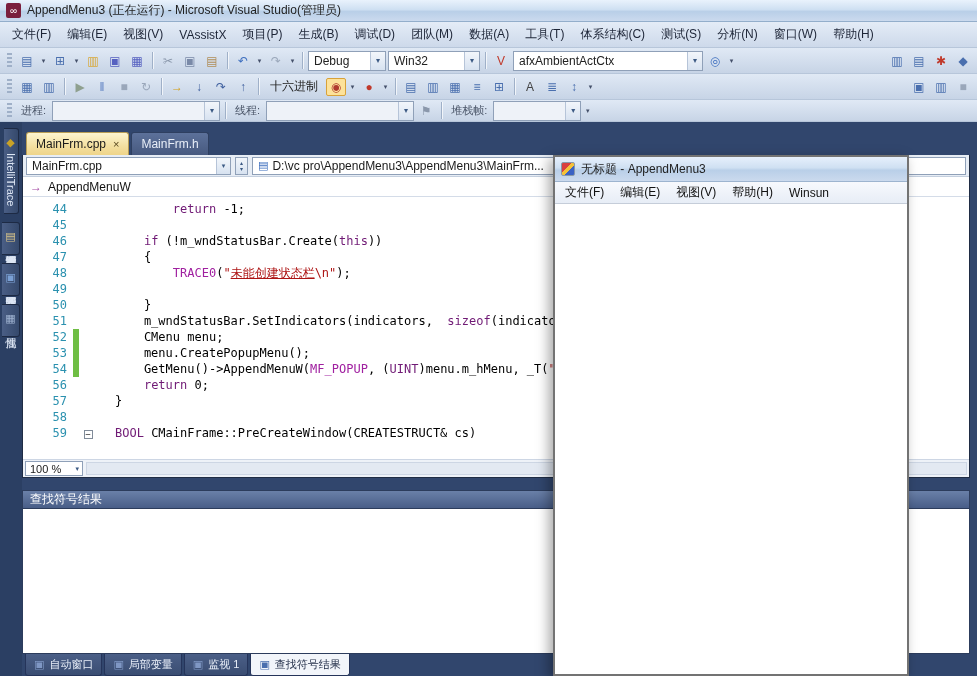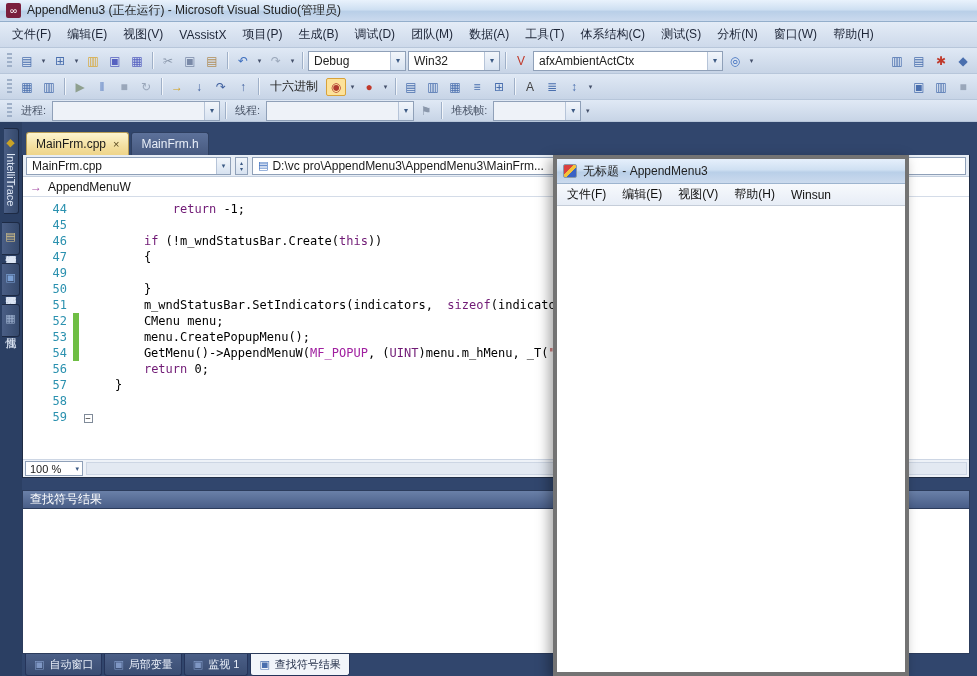--- a/index.html
+++ b/index.html
@@ -79,21 +79,21 @@
   .find-body{height:145px;background:#fff;border:1px solid #2c3c5c;border-top:none;}
 
   .bottom-tabs{height:22px;display:flex;gap:2px;padding:0 0 0 3px;align-items:flex-start;}
   .btab{display:flex;align-items:center;gap:5px;padding:3px 8px;font-size:11px;border-radius:0 0 3px 3px;border:1px solid #25345a;border-top:none;white-space:nowrap;}
   .btab.inactive{background:linear-gradient(#4b5f87,#3a4d72);color:#e8eef8;}
   .btab.active{background:#f2f5fa;color:#1e2a45;}
   .btab .bi{font-size:11px;color:#7f97c4;}
   .btab.active .bi{color:#4a6fae;}
 
   
-  .app{position:absolute;left:553px;top:155px;width:356px;height:521px;background:#fff;border:4px solid #737373;box-shadow:-4px 4px 12px rgba(0,0,0,.35);}
+  .app{position:absolute;left:553px;top:155px;width:356px;height:521px;background:#fff;border:2px solid #737373;box-shadow:-4px 4px 12px rgba(0,0,0,.35);}
   .app-titlebar{height:25px;background:linear-gradient(#e6f0fc,#cfe0f2 45%,#b9cfe8 55%,#cbdaee);display:flex;align-items:center;gap:6px;padding:0 6px;border-bottom:1px solid #9db4cf;}
   .app-icon{width:14px;height:14px;border:1px solid #8899aa;border-radius:2px;background:linear-gradient(135deg,#d94040 0 40%,#f3c23a 40% 62%,#3a62c4 62%);flex:0 0 auto;}
   .app-titlebar .t{font-size:12px;color:#222;white-space:nowrap;}
   .app-menubar{height:22px;background:linear-gradient(#f7f9fd,#e7edf6);border-bottom:1px solid #c5cdd9;display:flex;align-items:center;padding:0 2px;}
   .app-menu-item{padding:3px 8px;font-size:12px;color:#111;white-space:nowrap;}
   .app-client{position:absolute;left:0;right:0;top:48px;bottom:0;background:#ffffff;}
 </style>
 </head>
 <body>
 
@@ -131,21 +131,21 @@
     <div class="tb-sep"></div>
     <div class="tb-icon" style="color: rgb(138, 151, 171);">✂</div>
     <div class="tb-icon" style="color: rgb(122, 138, 168);">▣</div>
     <div class="tb-icon" style="color: rgb(176, 141, 87);">▤</div>
     <div class="tb-sep"></div>
     <div class="tb-icon" style="color: rgb(62, 111, 191);">↶</div>
     <div class="tb-drop">▾</div>
     <div class="tb-icon" style="color: rgb(154, 167, 186);">↷</div>
     <div class="tb-drop">▾</div>
     <div class="tb-sep"></div>
-    <div class="tb-combo" style="width: 98px; align-items: center;">
+    <div class="tb-combo" style="width: 78px; align-items: center;">
       <span class="v">Debug</span>
       <span class="a">▾</span>
     </div>
     <div class="tb-combo" style="width: 92px;">
       <span class="v">Win32</span>
       <span class="a">▾</span>
     </div>
     <div class="tb-sep"></div>
     <div class="tb-icon" style="color: rgb(192, 57, 43);">V</div>
     <div class="tb-combo" style="width: 190px;">
@@ -267,30 +267,31 @@
       </div>
       <div class="navbar2">
         <span class="ico">→</span>
         <span class="s">AppendMenuW</span>
       </div>
       <div class="code-area">
           <div class="code-line"><span class="ln">44</span><span class="chg"></span><span class="fold"></span><span class="lt"><span>        </span><span class="kw">return</span><span> -1;</span></span></div>
           <div class="code-line"><span class="ln">45</span><span class="chg"></span><span class="fold"></span><span class="lt"></span></div>
           <div class="code-line"><span class="ln">46</span><span class="chg"></span><span class="fold"></span><span class="lt"><span>    </span><span class="kw">if</span><span> (!m_wndStatusBar.Create(</span><span class="kw">this</span><span>))</span></span></div>
           <div class="code-line"><span class="ln">47</span><span class="chg"></span><span class="fold"></span><span class="lt"><span>    {</span></span></div>
+          <div class="code-line"><span class="ln">48</span><span class="chg"></span><span class="fold"></span><span class="lt"><span>        </span><span class="mac">TRACE0</span><span>(</span><span class="str">"</span><span class="str u">未能创建状态栏</span><span class="str">\n"</span><span>);</span></span></div>
           <div class="code-line"><span class="ln">49</span><span class="chg"></span><span class="fold"></span></div>
           <div class="code-line"><span class="ln">50</span><span class="chg"></span><span class="fold"></span><span class="lt"><span>    }</span></span></div>
           <div class="code-line"><span class="ln">51</span><span class="chg"></span><span class="fold"></span><span class="lt"><span>    m_wndStatusBar.SetIndicators(indicators,  </span><span class="kw">sizeof</span><span>(indicators)/s</span></span></div>
           <div class="code-line"><span class="ln">52</span><span class="chg on"></span><span class="fold"></span><span class="lt"><span>    CMenu menu;</span></span></div>
           <div class="code-line"><span class="ln">53</span><span class="chg on"></span><span class="fold"></span><span class="lt"><span>    menu.CreatePopupMenu();</span></span></div>
           <div class="code-line"><span class="ln">54</span><span class="chg on"></span><span class="fold"></span><span class="lt"><span>    GetMenu()-&gt;AppendMenuW(</span><span class="mac">MF_POPUP</span><span>, (</span><span class="kw">UINT</span><span>)menu.m_hMenu, _T(</span><span class="str">"Winsun</span></span></div>
           <div class="code-line"><span class="ln">56</span><span class="chg"></span><span class="fold"></span><span class="lt"><span>    </span><span class="kw">return</span><span> 0;</span></span></div>
           <div class="code-line"><span class="ln">57</span><span class="chg"></span><span class="fold"></span><span class="lt"><span>}</span></span></div>
           <div class="code-line"><span class="ln">58</span><span class="chg"></span><span class="fold"></span><span class="lt"></span></div>
-          <div class="code-line"><span class="ln">59</span><span class="chg"></span><span class="fold"><span class="fold-box">−</span></span></div>
+          <div class="code-line"><span class="ln">59</span><span class="chg"></span><span class="fold"><span class="fold-box">−</span></span><span class="lt"><span class="kw">BOOL</span><span> CMainFrame::PreCreateWindow(CREATESTRUCT&amp; cs)</span></span></div>
         </div>
       <div class="editor-bottom">
         <div class="zoom">
           <span>100 %</span>
           <span class="za">▾</span>
         </div>
         <div class="hscroll"></div>
       </div>
     </div>
 

